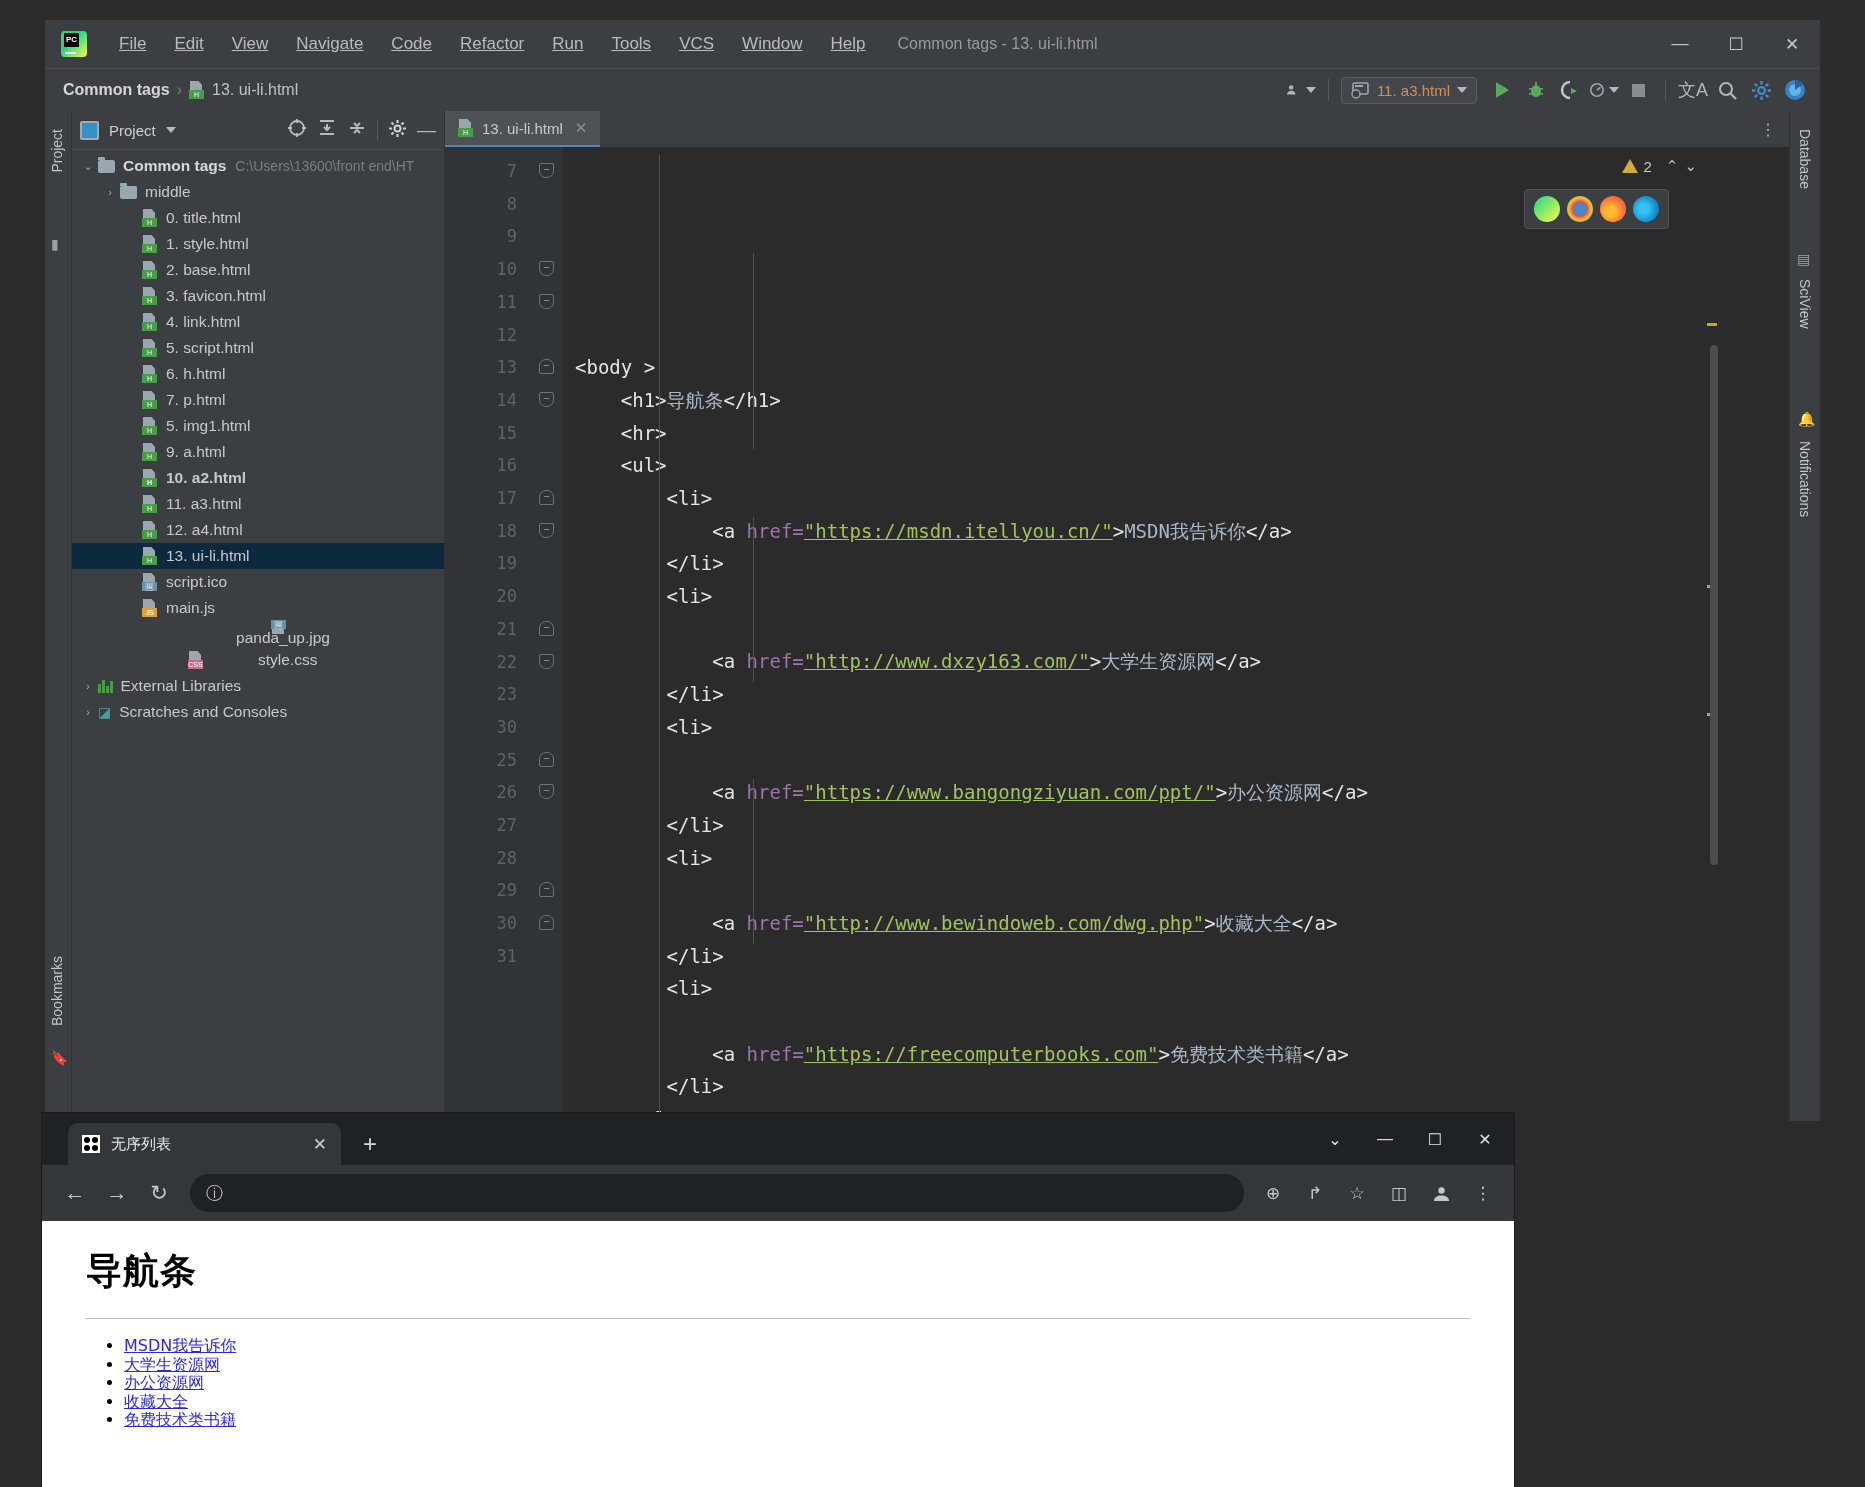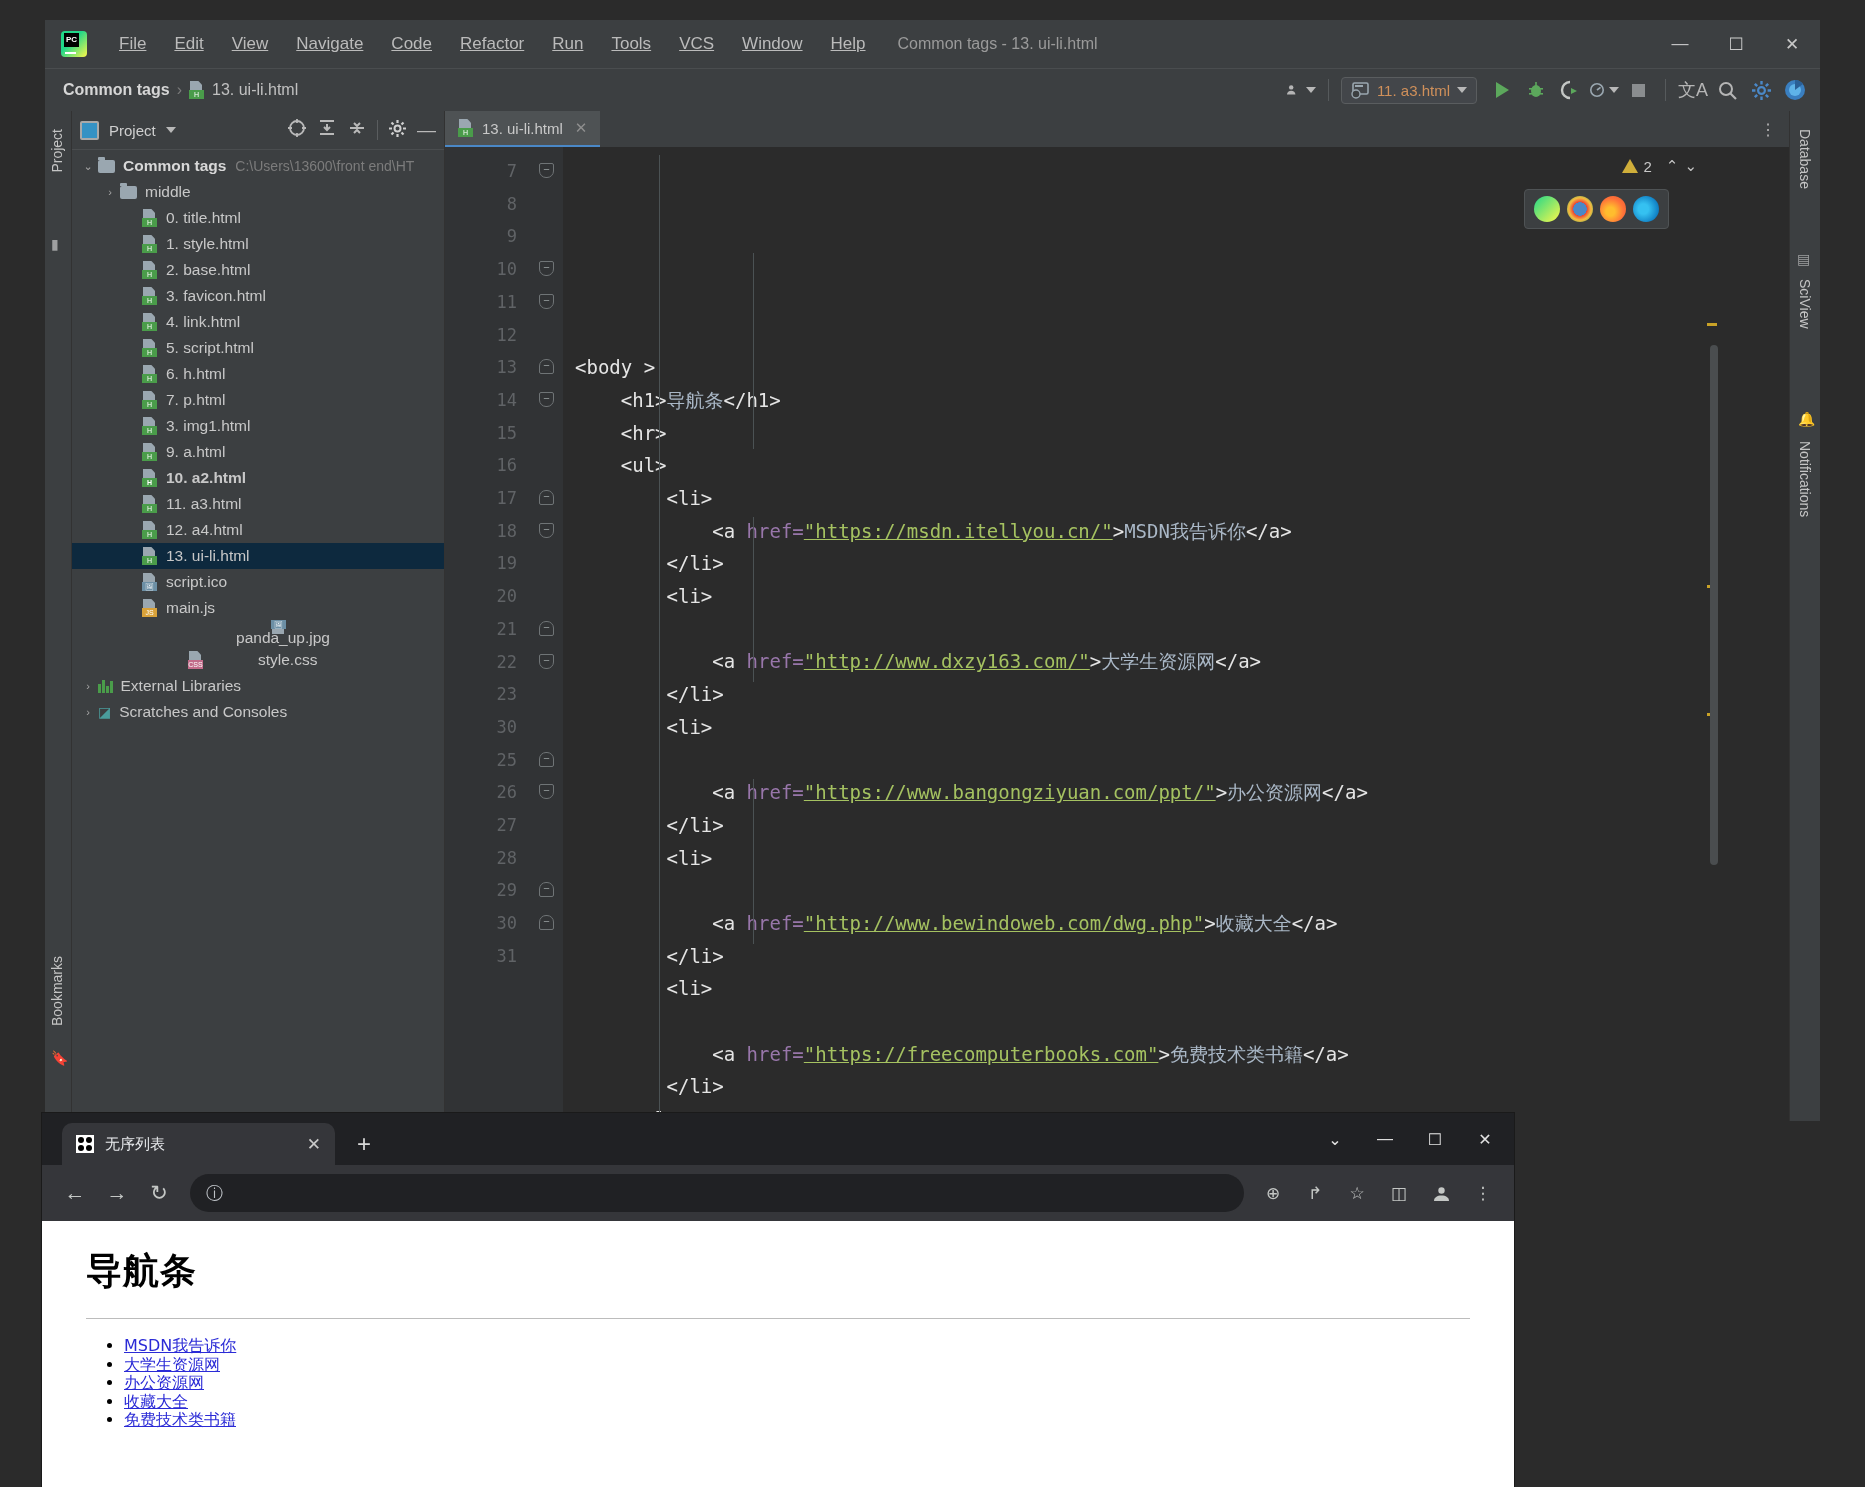--- a/index.html
+++ b/index.html
@@ -109,21 +109,21 @@
 
   
   .rightstrip{width:30px;background:#3c3f41;border-left:1px solid #323232;position:relative;}
   .rvtab{position:absolute;writing-mode:vertical-rl;color:#c5c5c5;font-size:14px;left:7px;white-space:nowrap;}
 
   
   .browser{position:absolute;left:42px;top:1113px;width:1472px;height:380px;background:#202124;
            box-shadow:0 0 0 1px #1a1a1a;}
   .btabs{height:52px;background:#202124;display:flex;align-items:flex-end;position:relative;}
   .btab{display:flex;align-items:center;gap:11px;background:#35363a;border-radius:10px 10px 0 0;
-        height:42px;padding:0 14px;min-width:245px;color:#e8eaed;font-size:15px;margin-left:20px;}
+        height:42px;padding:0 14px;min-width:245px;color:#e8eaed;font-size:15px;margin-left:26px;}
   .favsq{width:18px;height:18px;background:#fff;display:grid;grid-template-columns:1fr 1fr;grid-gap:2px;padding:2px;box-sizing:border-box;}
   .favsq i{background:#000;border-radius:50%;}
   .btab .x{margin-left:auto;color:#c8c8c8;font-size:17px;}
   .plus{color:#d8d8d8;font-size:24px;margin-left:22px;margin-bottom:7px;}
   .bwinbtns{position:absolute;right:4px;top:6px;display:flex;gap:0;}
   .bwb{width:50px;height:40px;display:flex;align-items:center;justify-content:center;color:#e2e2e2;font-size:16px;}
   .burl{height:56px;background:#35363a;display:flex;align-items:center;gap:0;padding:0 12px;}
   .navbtn{width:42px;height:42px;display:flex;align-items:center;justify-content:center;color:#c4c7c5;font-size:21px;}
   .omnibox{flex:1;height:38px;background:#202124;border-radius:19px;display:flex;align-items:center;gap:11px;
            padding:0 16px;margin:0 10px;color:#bdc1c6;font-size:15.5px;overflow:hidden;}
@@ -372,21 +372,21 @@
                 <span class="tag">H</span>
               </span>
               <span>7. p.html</span>
             </div>
             <div class="row" style="padding-left: 50px;">
               <span class="arrow"></span>
               <span class="htmlicon ic">
                 <span class="pg"></span>
                 <span class="tag">H</span>
               </span>
-              <span>3. img1.html</span>
+              <span>5. img1.html</span>
             </div>
             <div class="row" style="padding-left: 50px;">
               <span class="arrow"></span>
               <span class="htmlicon ic">
                 <span class="pg"></span>
                 <span class="tag">H</span>
               </span>
               <span>9. a.html</span>
             </div>
             <div class="row" style="padding-left: 50px; font-weight: bold;">

